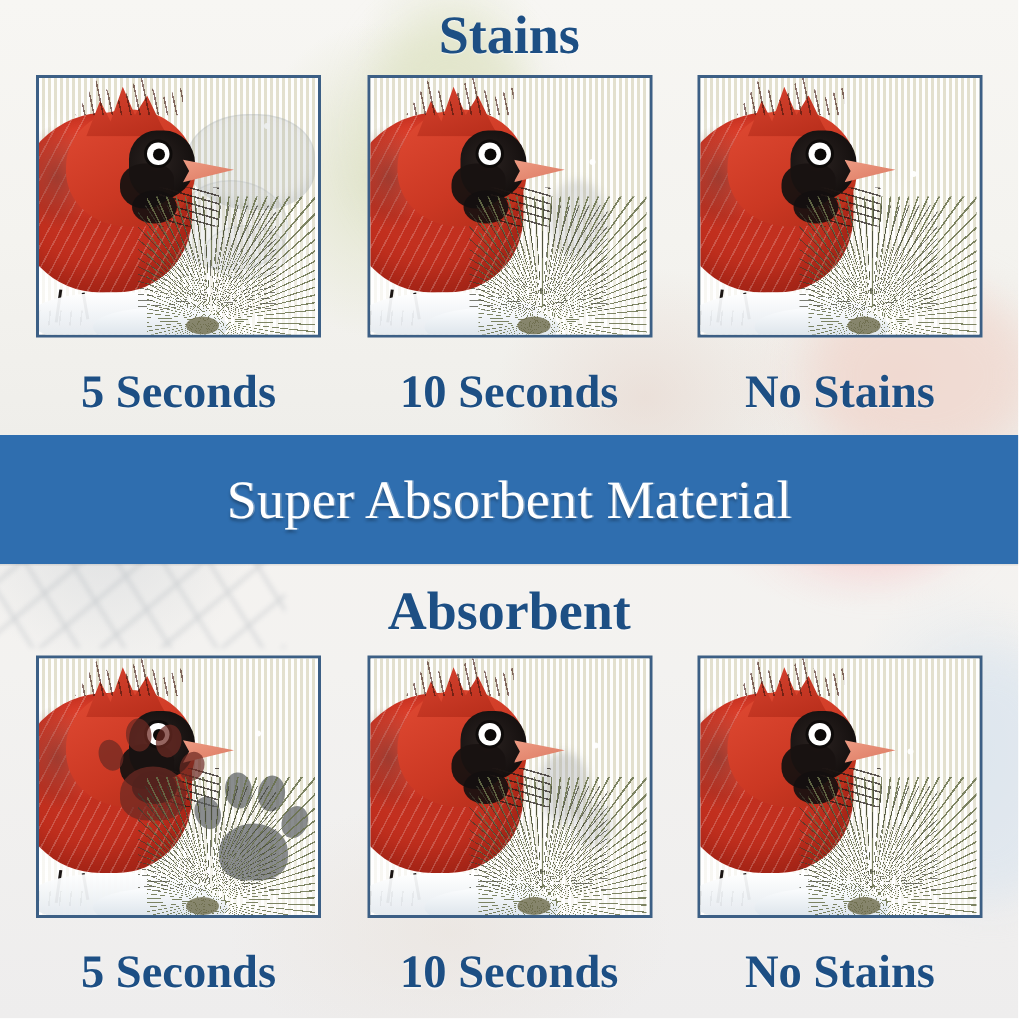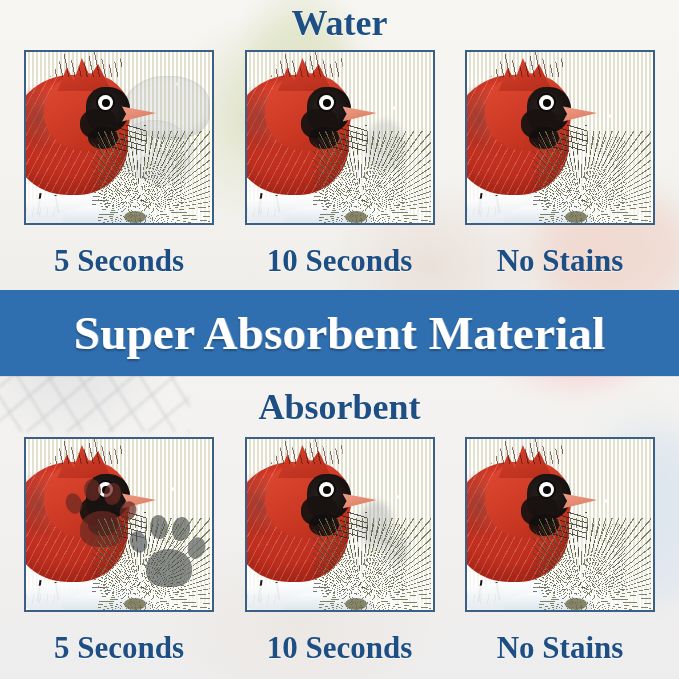--- a/index.html
+++ b/index.html
@@ -34,21 +34,21 @@
       repeating-linear-gradient(58deg, rgba(140,150,160,.9) 0 2px, rgba(140,150,160,0) 2px 26px),
       repeating-linear-gradient(-40deg, rgba(140,150,160,.9) 0 2px, rgba(140,150,160,0) 2px 26px);
     filter:blur(1.6px);}
   .bg-soft{position:absolute;border-radius:50%;filter:blur(14px);}
 
   
   .banner{position:absolute;left:0;top:290px;width:679px;height:86px;
     background:#2f6eaf;display:flex;align-items:center;justify-content:center;
     box-shadow:0 1px 0 rgba(0,0,0,.08);}
   .banner-text{
-    color:#ffffff;font-weight:bold;font-size:47px;letter-spacing:.2px;
+    color:#ffffff;font-weight:normal;font-size:36px;letter-spacing:.2px;
     font-family:"Liberation Serif", serif;white-space:nowrap;
     text-shadow:0 2px 2px rgba(0,0,0,.28), 1px 0 0 rgba(255,255,255,.35);}
 
   
   .sec-title{position:absolute;width:679px;text-align:center;
     color:#1d4f84;font-weight:bold;font-size:36px;
     font-family:"Liberation Serif", serif;text-shadow:0 1px 1px rgba(255,255,255,.7);}
   .title-water{top:2px;}
   .title-foot{top:386px;}
 
@@ -171,21 +171,21 @@
     <div class="bg-soft" style="left:245px;top:10px;width:110px;height:150px;background:rgba(223,227,198,.75);"></div>
     <div class="bg-soft" style="left:540px;top:190px;width:150px;height:120px;background:rgba(240,212,202,.6);"></div>
   </div>
 
   <div class="bg-half bg-bot">
     <div class="bg-net"></div>
     <div class="bg-soft" style="left:520px;top:0px;width:130px;height:90px;background:rgba(246,200,202,.6);"></div>
     <div class="bg-soft" style="left:600px;top:140px;width:120px;height:170px;background:rgba(216,228,238,.55);"></div>
   </div>
 
-  <div class="sec-title title-water">Water</div>
+  <div class="sec-title title-water">Stains</div>
 
   <div class="row row-top">
 
     <div class="cell">
       <div class="panel">
         <div class="towel"></div>
         <div class="towel-fade"></div>
 
         <div class="fleck" style="left:58px;top:36px;width:5px;height:5px;"></div>
         <div class="fleck" style="left:44px;top:62px;width:4px;height:4px;"></div>

